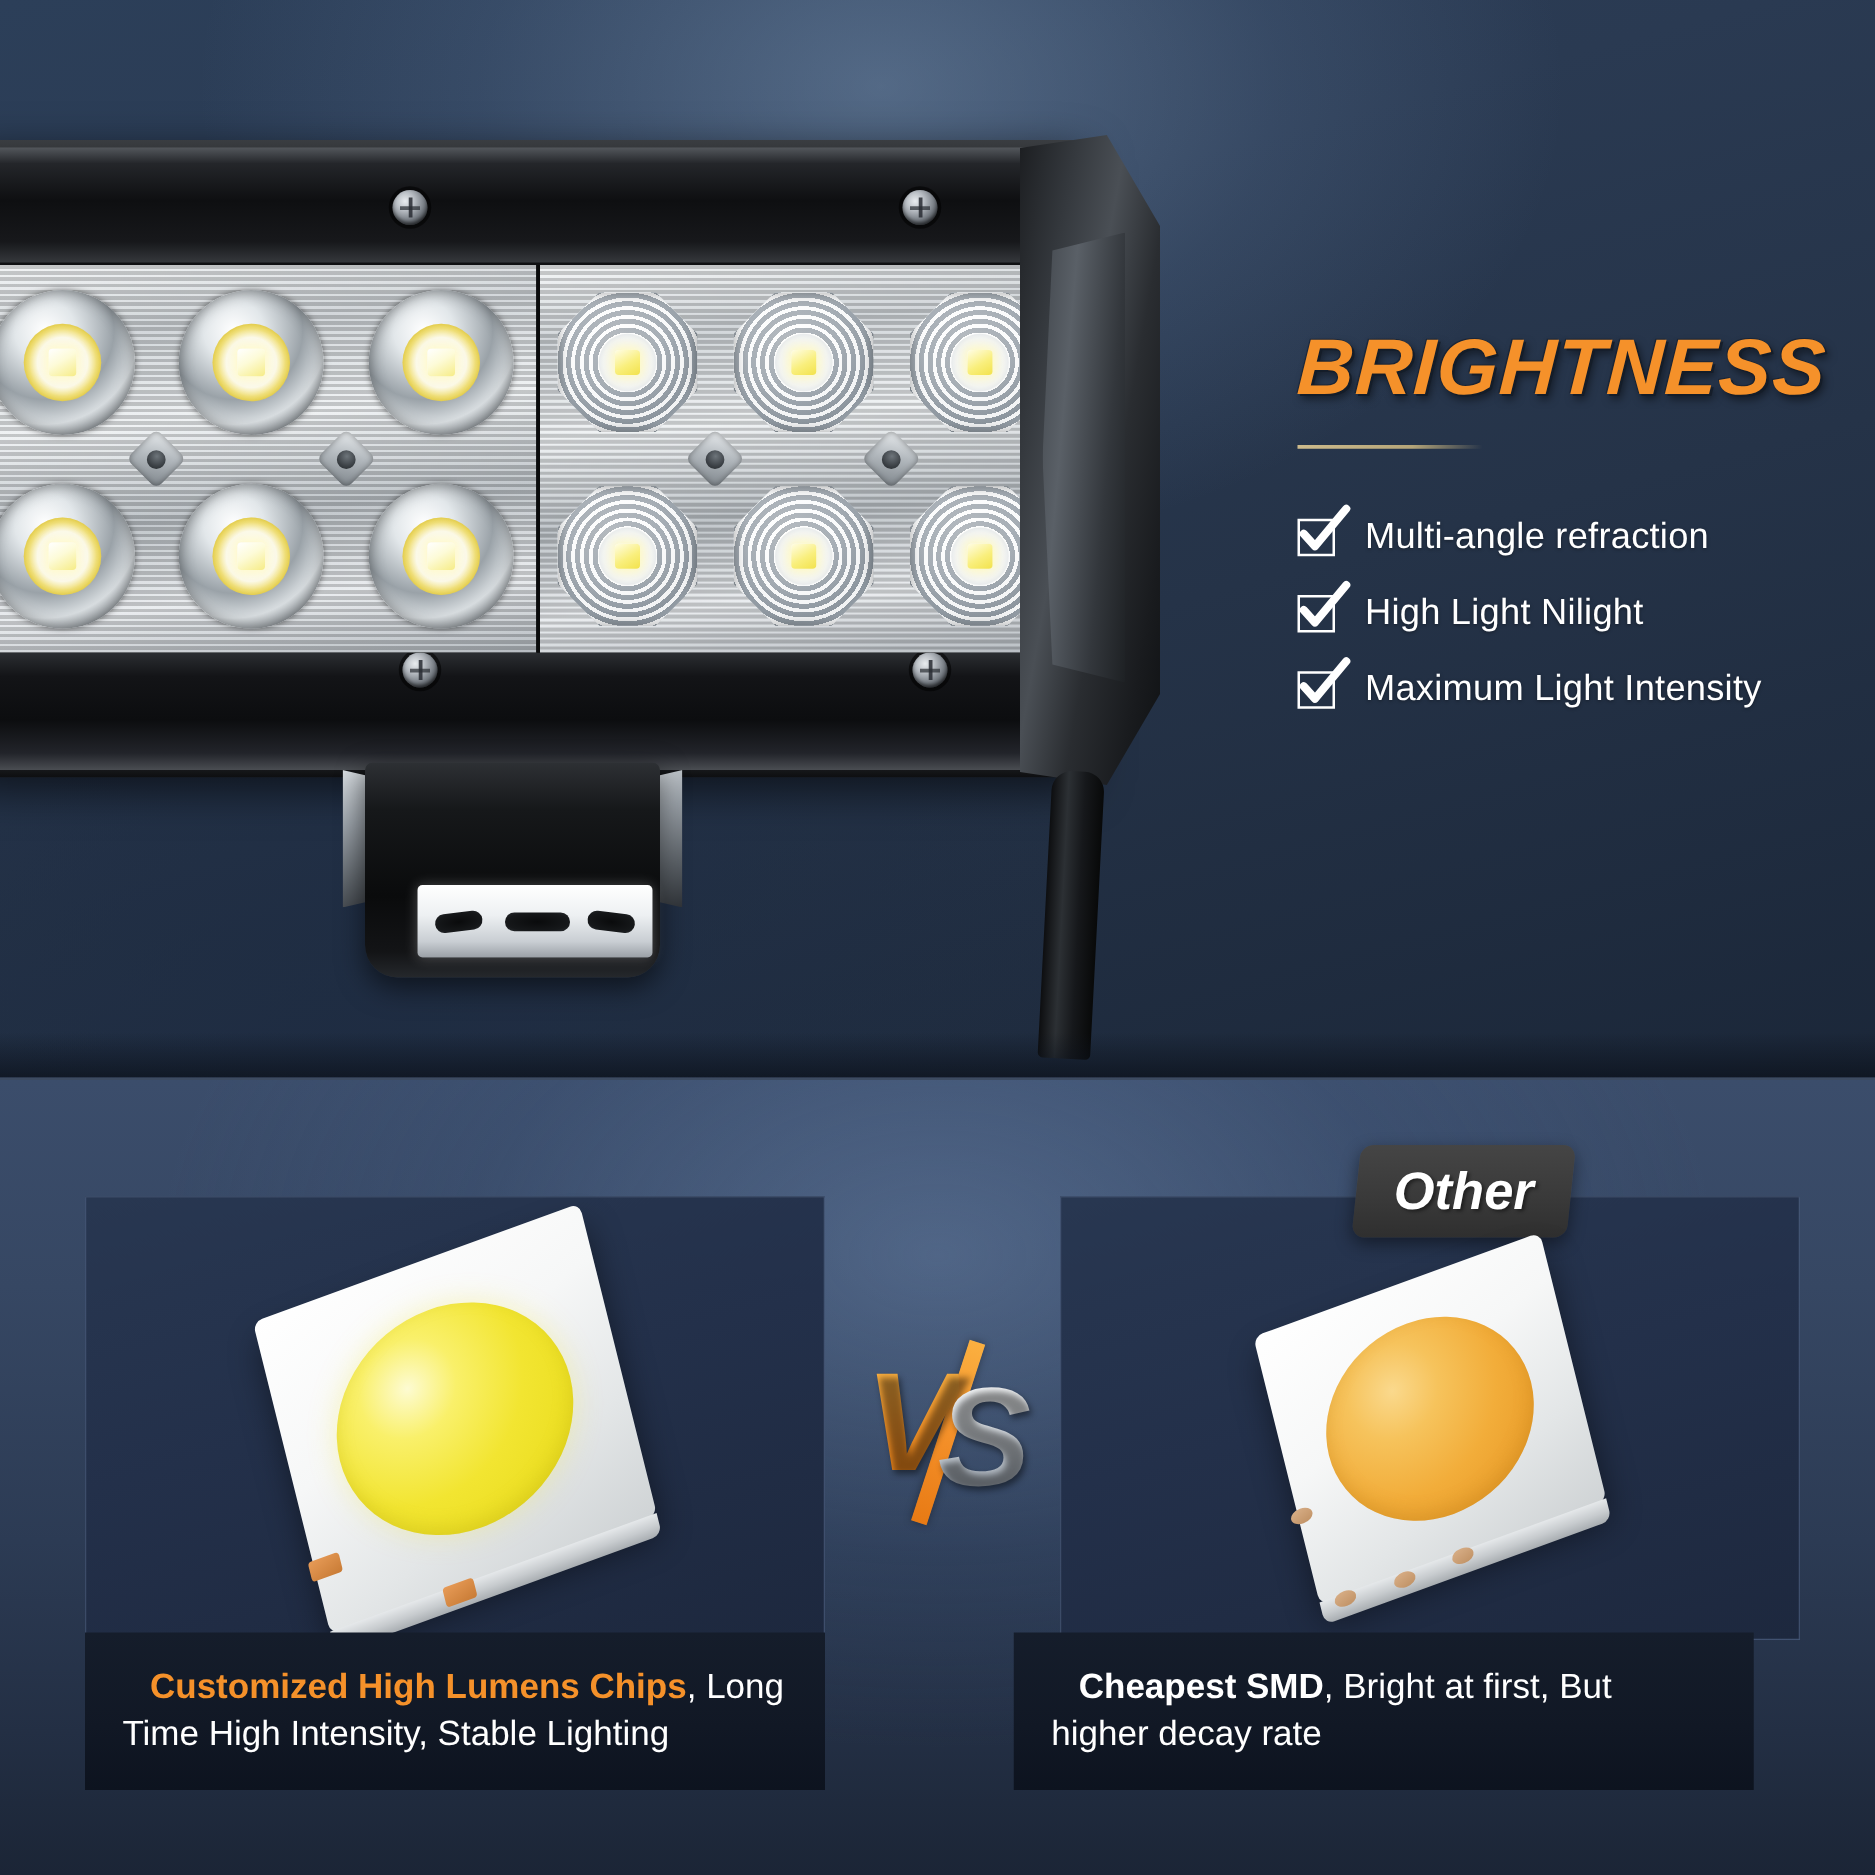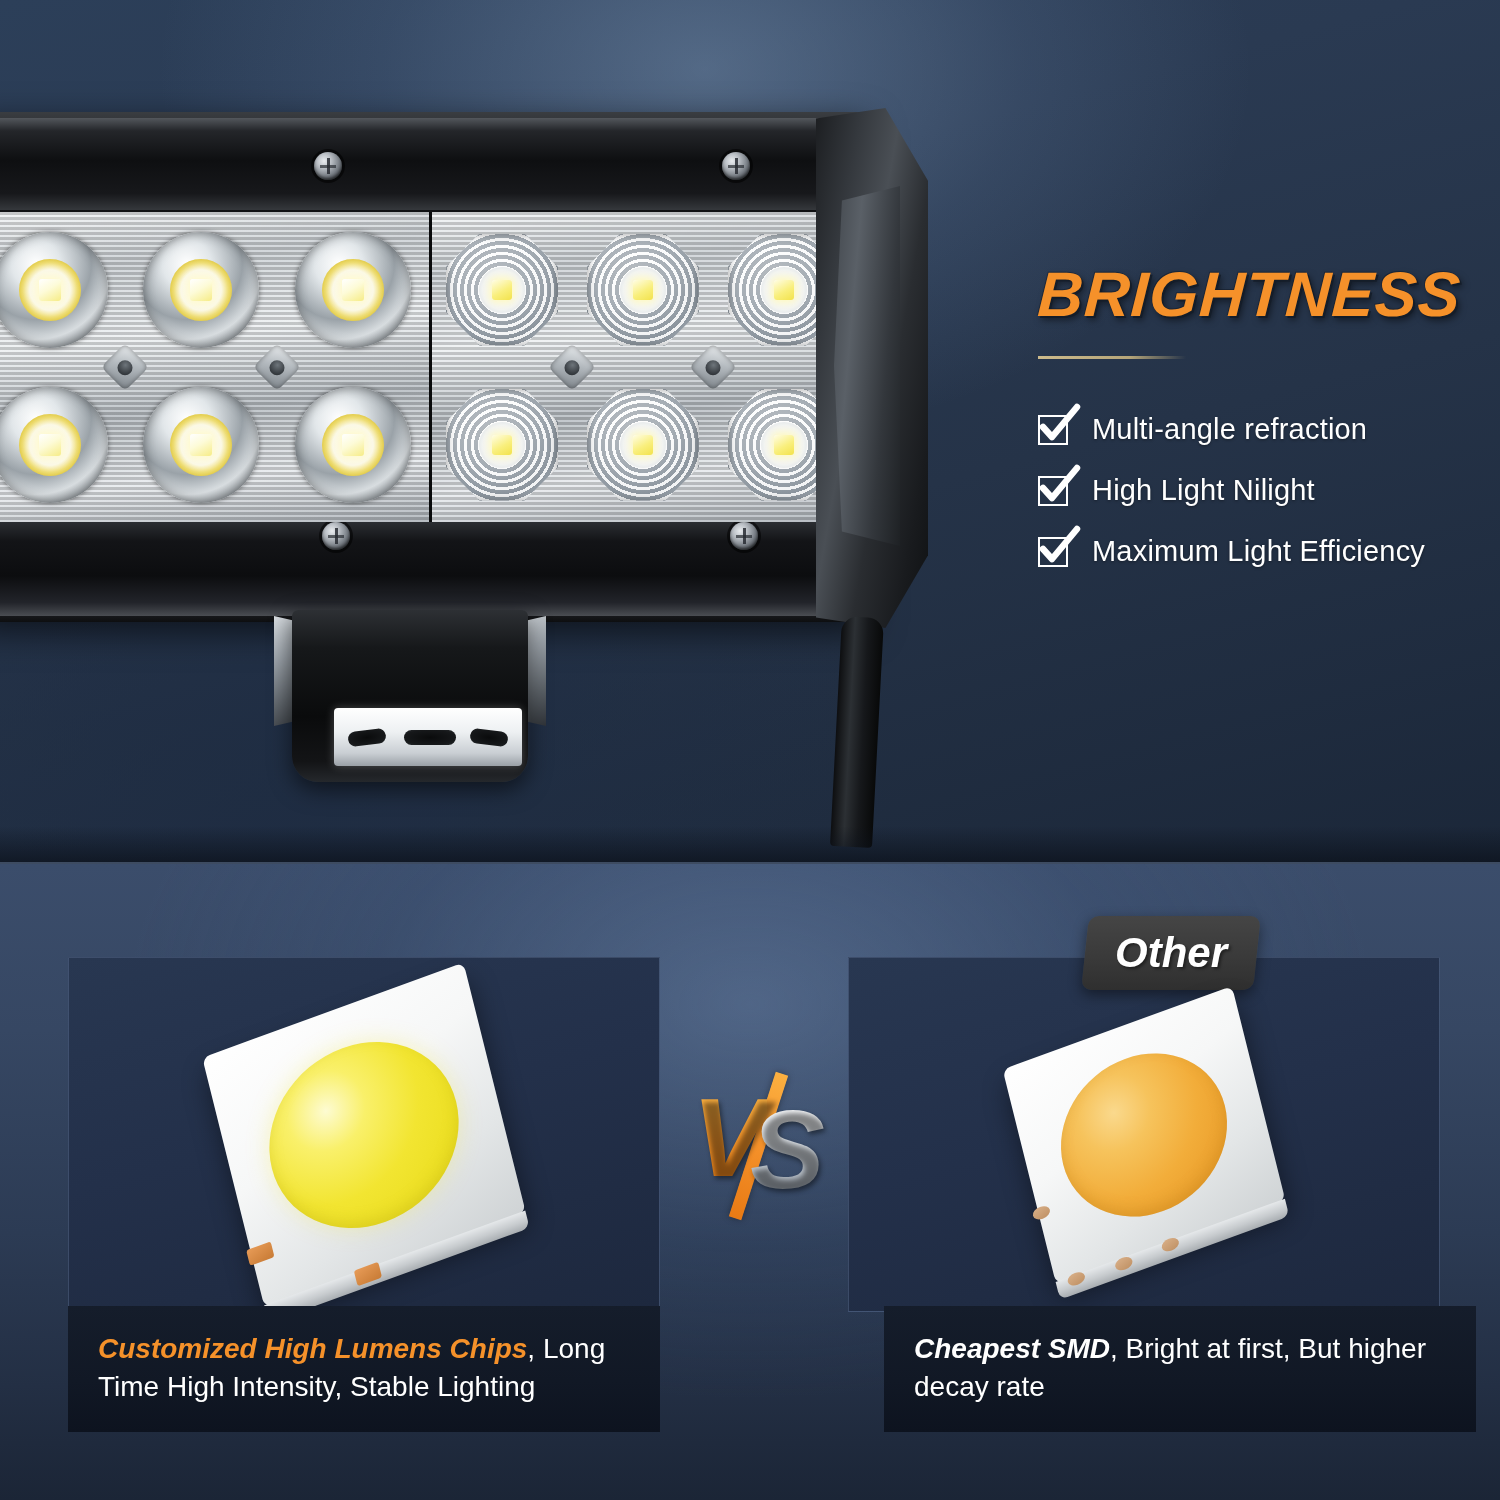--- a/index.html
+++ b/index.html
@@ -403,29 +403,29 @@
   
   .caption-box {
     position: absolute;
     top: 1306px;
     width: 592px;
     height: 126px;
     padding: 24px 30px 0 30px;
     background: linear-gradient(180deg,#151d2b 0%, #111825 60%, #0d131f 100%);
   }
   .caption-box.left  { left: 68px; }
-  .caption-box.right { left: 884px; }
+  .caption-box.right { left: 811px; }
   .caption-text {
     color: #ffffff;
     font-size: 28px;
     line-height: 1.36;
   }
   .caption-lead {
     font-weight: 700;
-    font-style: italic;
+    margin-left: 22px;
   }
   .caption-lead.orange { color: #f5912a; }
   .caption-lead.white  { color: #ffffff; }
 </style>
 </head>
 <body>
 
 <div id="stage">
 
   <div id="top-section">
@@ -527,21 +527,21 @@
             </svg>
           </span>
           <span class="feature-text">High Light Nilight</span>
         </li>
         <li class="feature-item">
           <span class="check-box">
             <svg width="46" height="46" viewBox="0 0 46 46" aria-hidden="true">
               <path d="M6 24 L15 34 L40 4" fill="none" stroke="#ffffff" stroke-width="6.5" stroke-linecap="round" stroke-linejoin="round"></path>
             </svg>
           </span>
-          <span class="feature-text">Maximum Light Efficiency</span>
+          <span class="feature-text">Maximum Light Intensity</span>
         </li>
       </ul>
     </div>
   </div>
 
   <div id="bottom-section">
 
     <div class="compare-panel left">
       <div class="chip-wrap nilight">
         <div class="chip-body">

